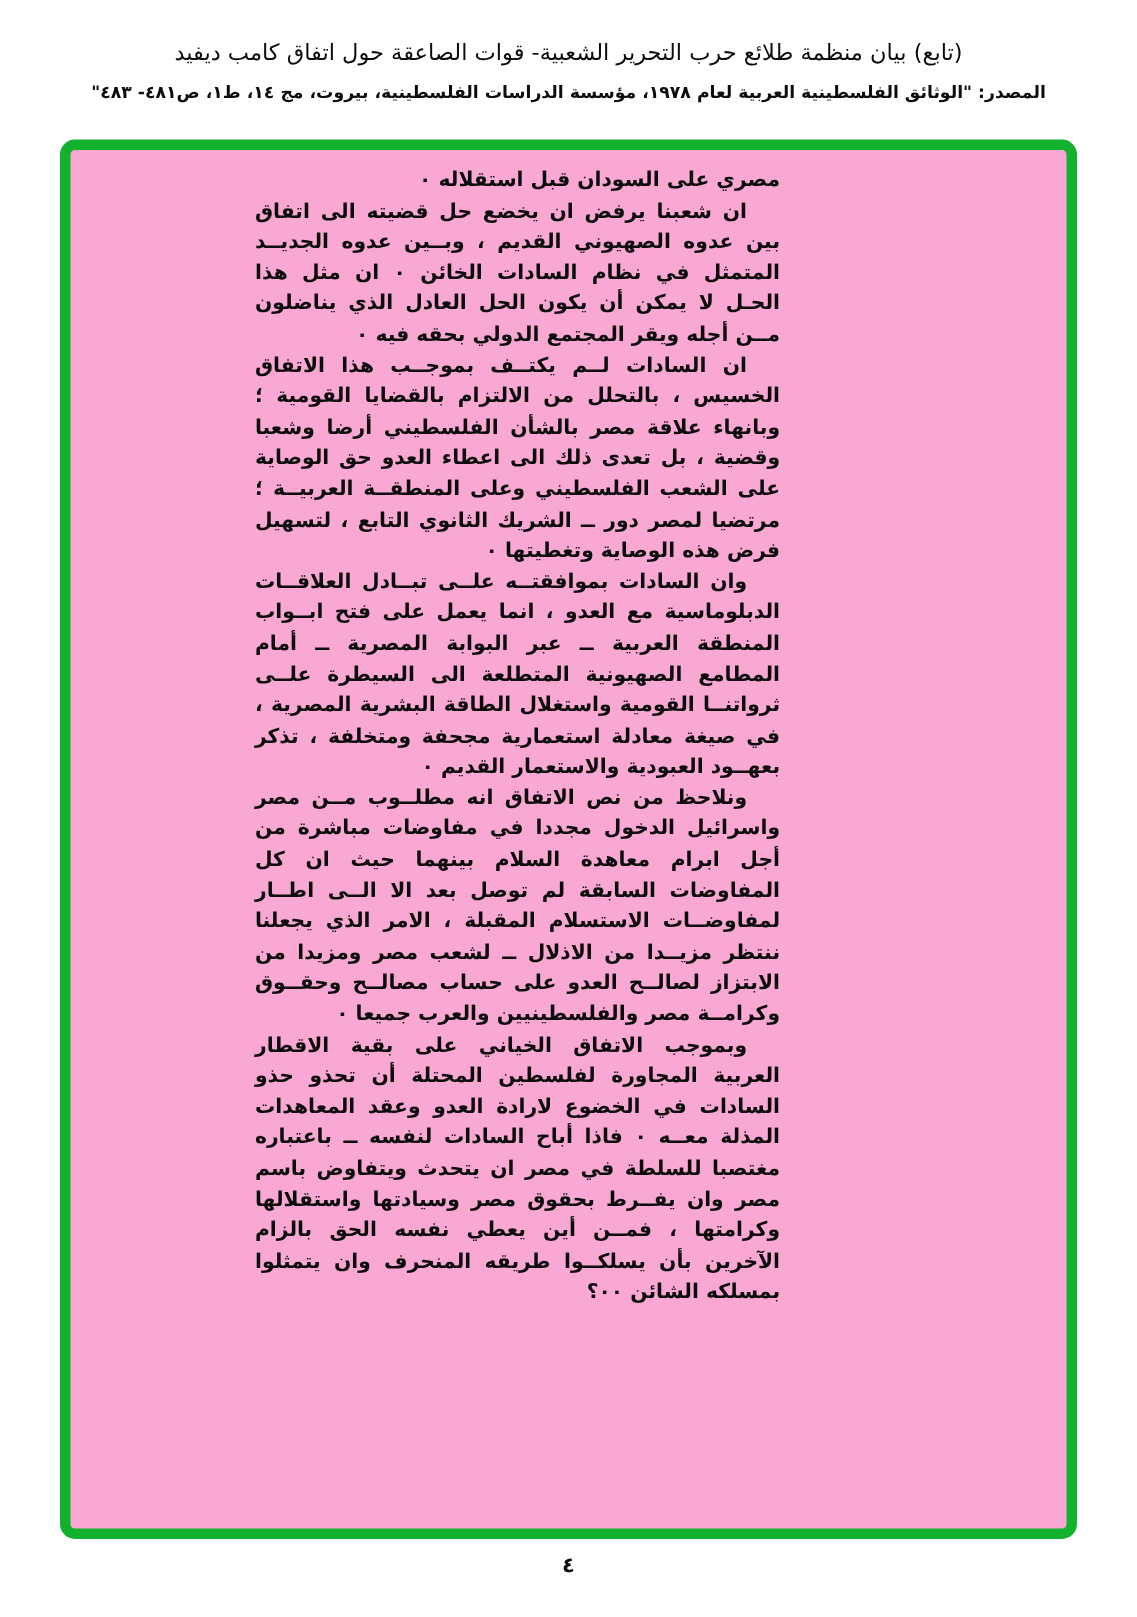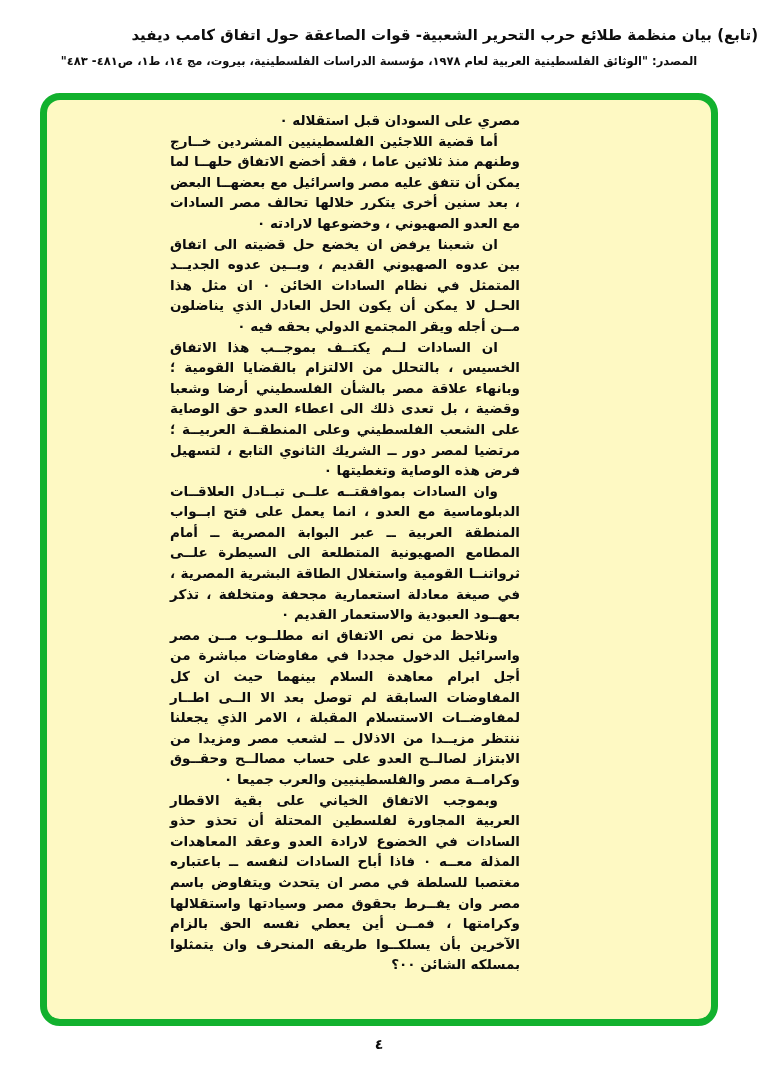--- a/index.html
+++ b/index.html
@@ -15,42 +15,41 @@
   .doc-header {
     position: absolute;
     top: 26px;
     left: 0;
     width: 758px;
     direction: rtl;
     text-align: center;
   }
   .doc-title {
     font-size: 15px;
-    font-weight: 700;
+    font-weight: 400;
     letter-spacing: 0.2px;
     white-space: nowrap;
-    text-align: right;
   }
   .doc-source {
     margin-top: 10px;
     font-size: 11.5px;
     font-weight: 700;
     white-space: nowrap;
   }
   .frame-box {
     position: absolute;
     left: 40px;
     top: 93px;
     width: 678px;
     height: 933px;
     box-sizing: border-box;
     border: 7px solid #12b12e; 
-    border-radius: 20px;
+    border-radius: 10px;
     overflow: hidden;
-    background: #fef9c3;
+    background: #f9a8d4;
   }
   .body-col {
     position: absolute;
     top: 10px;
     right: 191px;
     width: 350px;
     direction: rtl;
     text-align: justify;
     font-size: 13.5px;
     font-weight: 700;
@@ -78,21 +77,20 @@
 <body>
 
 <header class="doc-header">
   <div class="doc-title">(تابع)  بيان منظمة طلائع حرب التحرير الشعبية- قوات الصاعقة حول اتفاق كامب ديفيد</div>
   <div class="doc-source">المصدر: "الوثائق الفلسطينية العربية لعام ١٩٧٨، مؤسسة الدراسات الفلسطينية، بيروت، مج ١٤، ط١، ص٤٨١- ٤٨٣"</div>
 </header>
 
 <div class="frame-box" style="border-color: rgb(18, 177, 46);">
   <div class="body-col">
       <p class="">مصري على السودان قبل استقلاله ٠</p>
-      <p class="indent">أما قضية اللاجئين الفلسطينيين المشردين خــارج وطنهم منذ ثلاثين عاما ، فقد أخضع الاتفاق حلهــا لما يمكن أن تتفق عليه مصر واسرائيل مع بعضهــا البعض ، بعد سنين أخرى يتكرر خلالها تحالف مصر السادات مع العدو الصهيوني ، وخضوعها لارادته ٠</p>
       <p class="indent">ان شعبنا يرفض ان يخضع حل قضيته الى اتفاق بين عدوه الصهيوني القديم ، وبــين عدوه الجديــد المتمثل في نظام السادات الخائن ٠ ان مثل هذا الحـل لا يمكن أن يكون الحل العادل الذي يناضلون مــن أجله ويقر المجتمع الدولي بحقه فيه ٠</p>
       <p class="indent">ان السادات لــم يكتــف بموجــب هذا الاتفاق الخسيس ، بالتحلل من الالتزام بالقضايا القومية ؛ وبانهاء علاقة مصر بالشأن الفلسطيني أرضا وشعبا وقضية ، بل تعدى ذلك الى اعطاء العدو حق الوصاية على الشعب الفلسطيني وعلى المنطقــة العربيــة ؛ مرتضيا لمصر دور ــ الشريك الثانوي التابع ، لتسهيل فرض هذه الوصاية وتغطيتها ٠</p>
       <p class="indent">وان السادات بموافقتــه علــى تبــادل العلاقــات الدبلوماسية مع العدو ، انما يعمل على فتح ابــواب المنطقة العربية ــ عبر البوابة المصرية ــ أمام المطامع الصهيونية المتطلعة الى السيطرة علــى ثرواتنــا القومية واستغلال الطاقة البشرية المصرية ، في صيغة معادلة استعمارية مجحفة ومتخلفة ، تذكر بعهــود العبودية والاستعمار القديم ٠</p>
       <p class="indent">ونلاحظ من نص الاتفاق انه مطلــوب مــن مصر واسرائيل الدخول مجددا في مفاوضات مباشرة من أجل ابرام معاهدة السلام بينهما حيث ان كل المفاوضات السابقة لم توصل بعد الا الــى اطــار لمفاوضــات الاستسلام المقبلة ، الامر الذي يجعلنا ننتظر مزيــدا من الاذلال ــ لشعب مصر ومزيدا من الابتزاز لصالــح العدو على حساب مصالــح وحقــوق وكرامــة مصر والفلسطينيين والعرب جميعا ٠</p>
       <p class="indent">وبموجب الاتفاق الخياني على بقية الاقطار العربية المجاورة لفلسطين المحتلة أن تحذو حذو السادات في الخضوع لارادة العدو وعقد المعاهدات المذلة معــه ٠ فاذا أباح السادات لنفسه ــ باعتباره مغتصبا للسلطة في مصر ان يتحدث ويتفاوض باسم مصر وان يفــرط بحقوق مصر وسيادتها واستقلالها وكرامتها ، فمــن أين يعطي نفسه الحق بالزام الآخرين بأن يسلكــوا طريقه المنحرف وان يتمثلوا بمسلكه الشائن ٠٠؟</p>
     </div>
 </div>
 
 <div class="page-number">٤</div>
 

